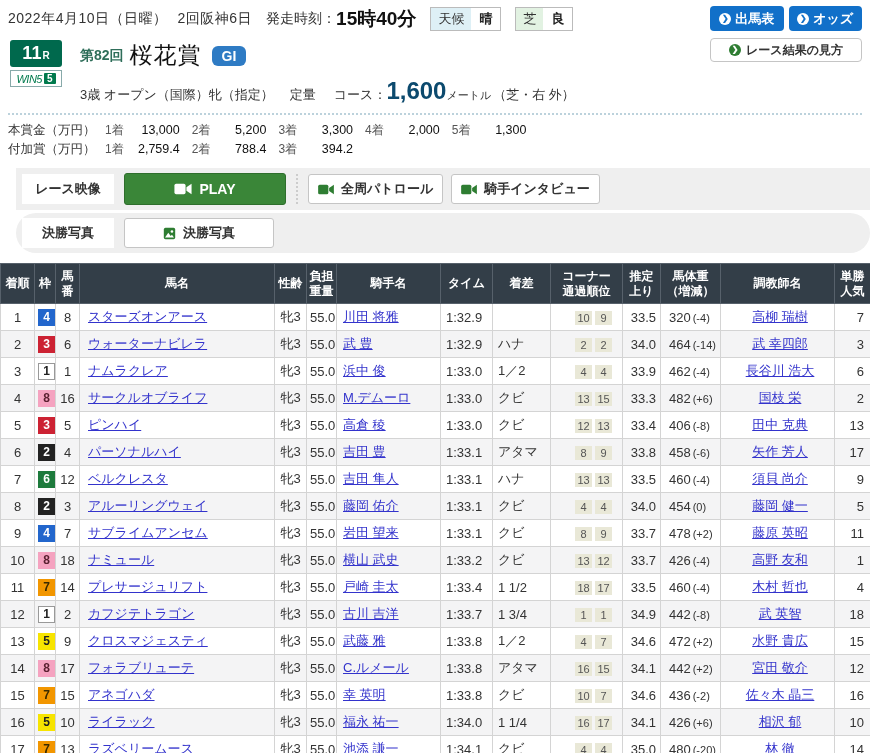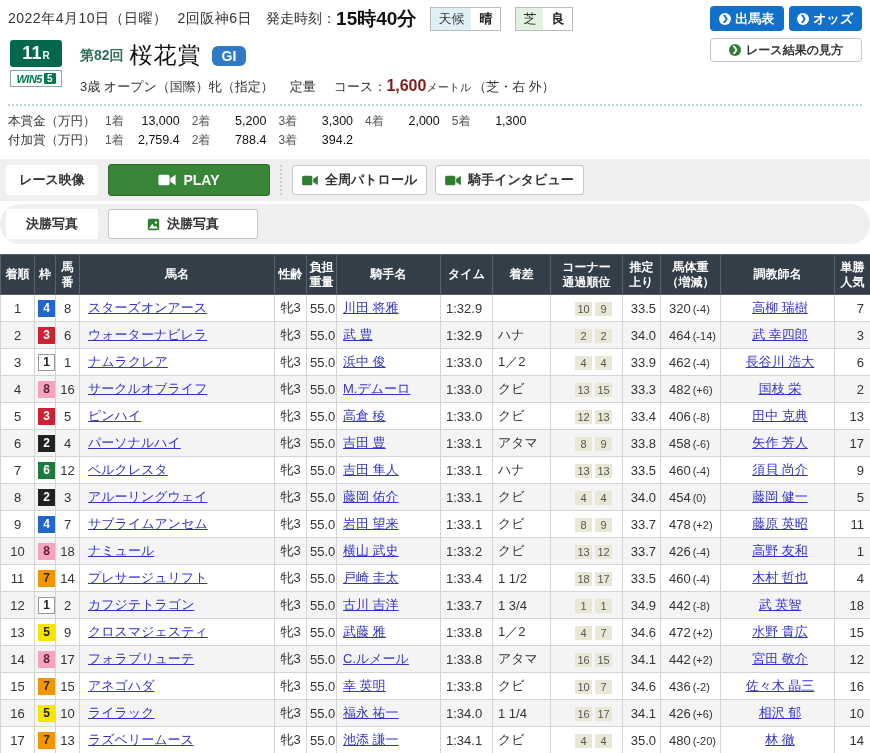--- a/index.html
+++ b/index.html
@@ -29,32 +29,32 @@
   .race-no {
     background:#00694d; color:#fff; border-radius:3px; width:52px; height:27px;
     display:flex; align-items:center; justify-content:center; font-weight:bold;
   }
   .race-no .n { font-size:18px; }
   .race-no .r { font-size:10px; margin-left:1px; margin-top:4px; }
   .win5 {
     margin-top:3px; width:52px; height:17px; border:1px solid #8aa; background:#fff;
     display:flex; align-items:center; justify-content:center; gap:2px;
   }
-  .win5 .w { color:#007a4d; font-style:italic; font-weight:bold; font-size:11px; letter-spacing:-0.5px; }
+  .win5 .w { color:#007a4d; font-style:italic; font-weight:normal; font-size:11px; letter-spacing:-0.5px; }
   .win5 .five { background:#007a4d; color:#fff; font-size:10px; font-weight:bold; padding:0 3px; border-radius:1px; }
 
   .race-title-block { margin-left:14px; }
   .race-title-row { display:flex; align-items:center; }
   .race-edition { font-size:14px; font-weight:bold; color:#2f6e5a; margin-right:6px; }
   .race-name { font-size:23px; font-weight:normal; color:#111; letter-spacing:1px; }
   .grade-badge { background:#2e7bc4; color:#fff; font-weight:bold; font-size:14px; padding:2px 10px; border-radius:6px; margin-left:10px; }
   .race-cond-row { margin-top:6px; font-size:13px; color:#333; display:flex; align-items:baseline; }
   .race-cond-row .sp { margin-left:16px; }
   .course-label { margin-left:18px; }
-  .course-dist { font-size:16px; font-weight:bold; color:#7f1d1d; }
+  .course-dist { font-size:24px; font-weight:bold; color:#0c4a6e; }
   .course-unit { font-size:11px; }
   .course-note { margin-left:2px; }
 
   .header-sep { border-bottom:2px dotted #bcd2dc; margin-top:8px; }
 
   .top-actions { position:absolute; top:6px; right:8px; width:152px; }
   .ta-row { display:flex; gap:5px; }
   .btn-blue {
     flex:1; background:#1170c9; color:#fff; font-weight:bold; font-size:13px;
     border:none; border-radius:4px; height:25px; display:flex; align-items:center; justify-content:center; gap:4px; cursor:pointer;
@@ -76,21 +76,21 @@
 
   
   .prize { padding:7px 8px 2px 8px; font-size:12.5px; }
   .prize-row { display:flex; align-items:baseline; margin-bottom:2px; }
   .prize-label { width:97px; color:#333; }
   .prize-pair { display:flex; align-items:baseline; margin-right:4px; }
   .prize-place { color:#555; font-size:12px; }
   .prize-val { width:56px; text-align:right; color:#111; margin-right:8px; }
 
   
-  .media { margin-top:6px; }
+  .media { margin-top:6px;margin-left:16px; }
   .media-band { background:#efefef; padding:5px 6px; display:flex; align-items:center; }
   .media-band + .media-band { margin-top:3px;border-radius:20px; }
   .media-label {
     background:#fff; width:92px; height:30px; display:flex; align-items:center; justify-content:center;
     font-size:13px; color:#333; font-weight:bold;
   }
   .btn-play {
     margin-left:10px; width:162px; height:32px; background:#3a8638; color:#fff; font-weight:bold; font-size:14px;
     border:1px solid #2e6e2c; border-radius:3px; display:flex; align-items:center; justify-content:center; gap:7px; cursor:pointer;
   }

